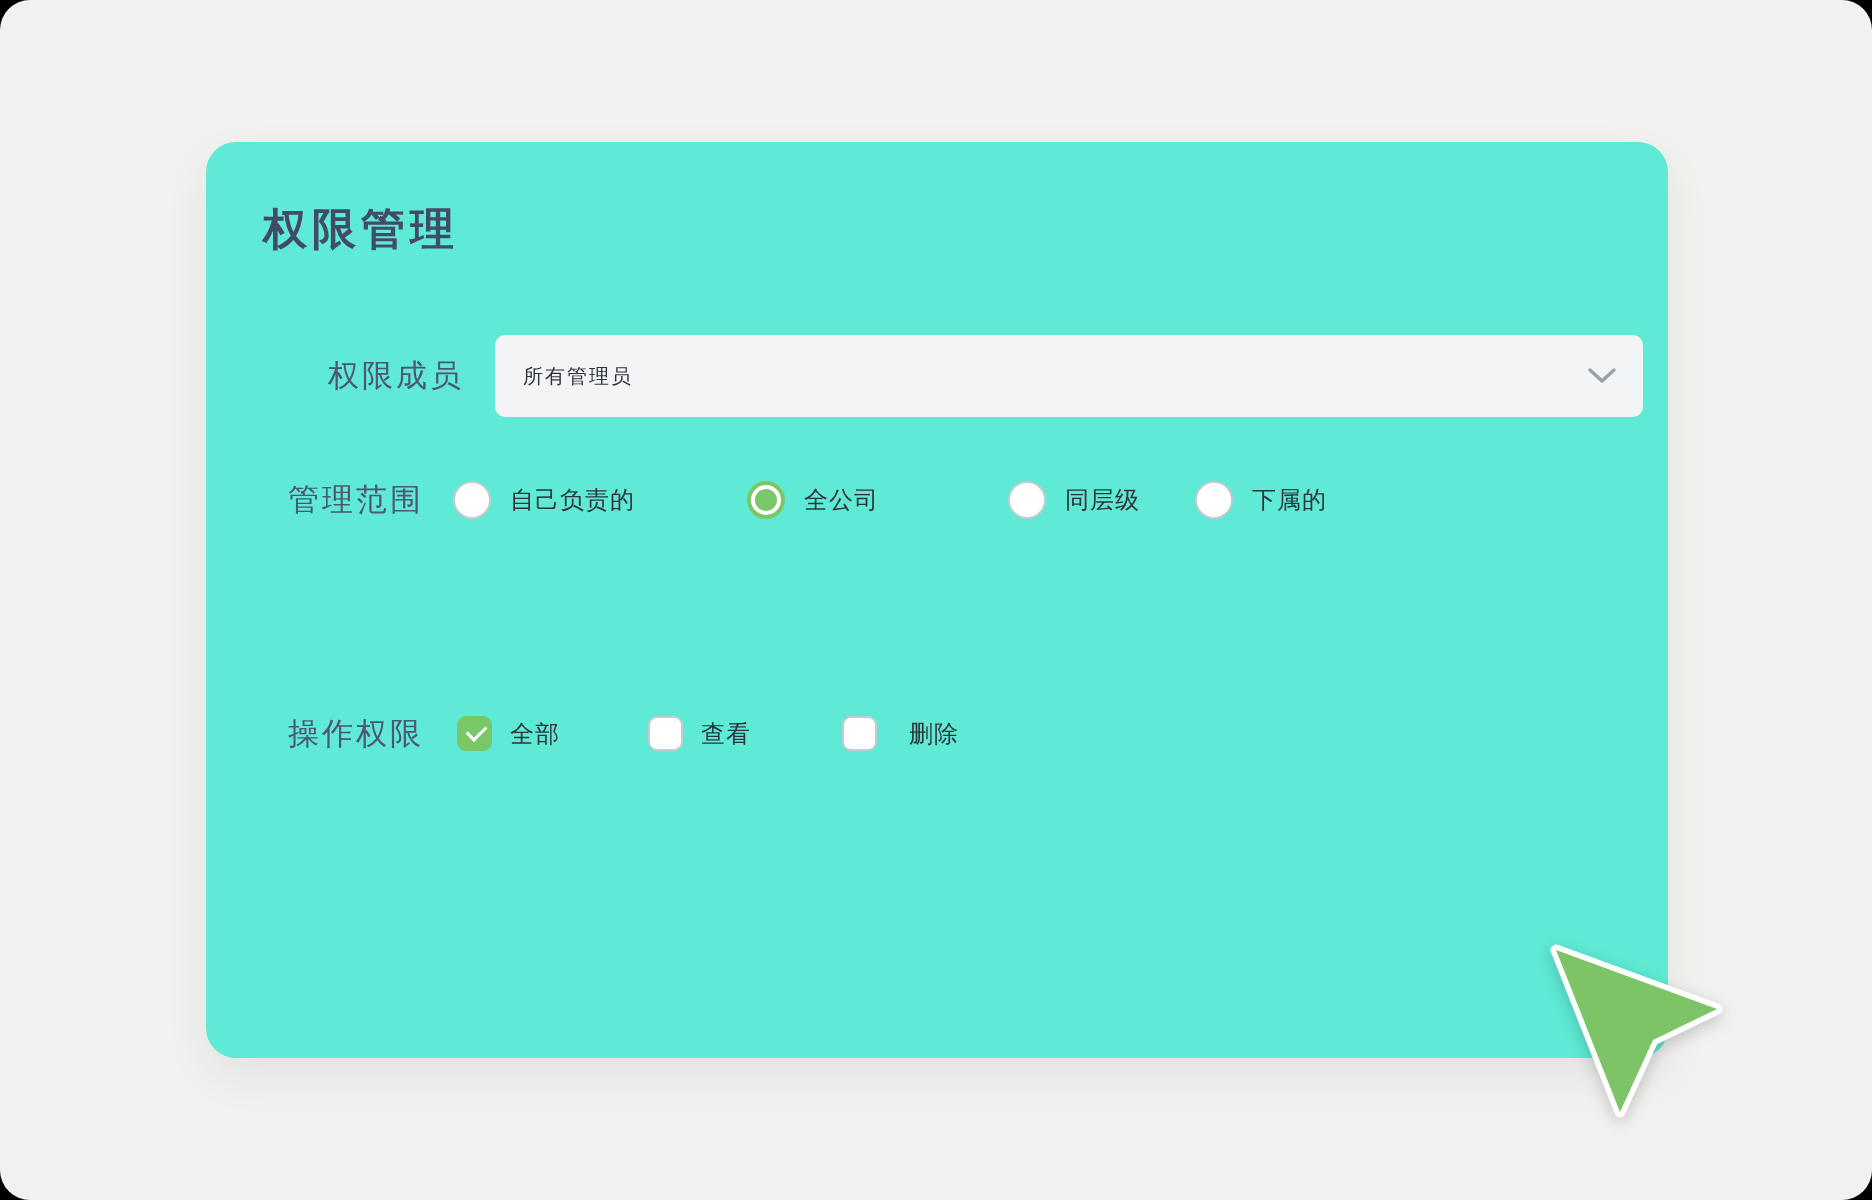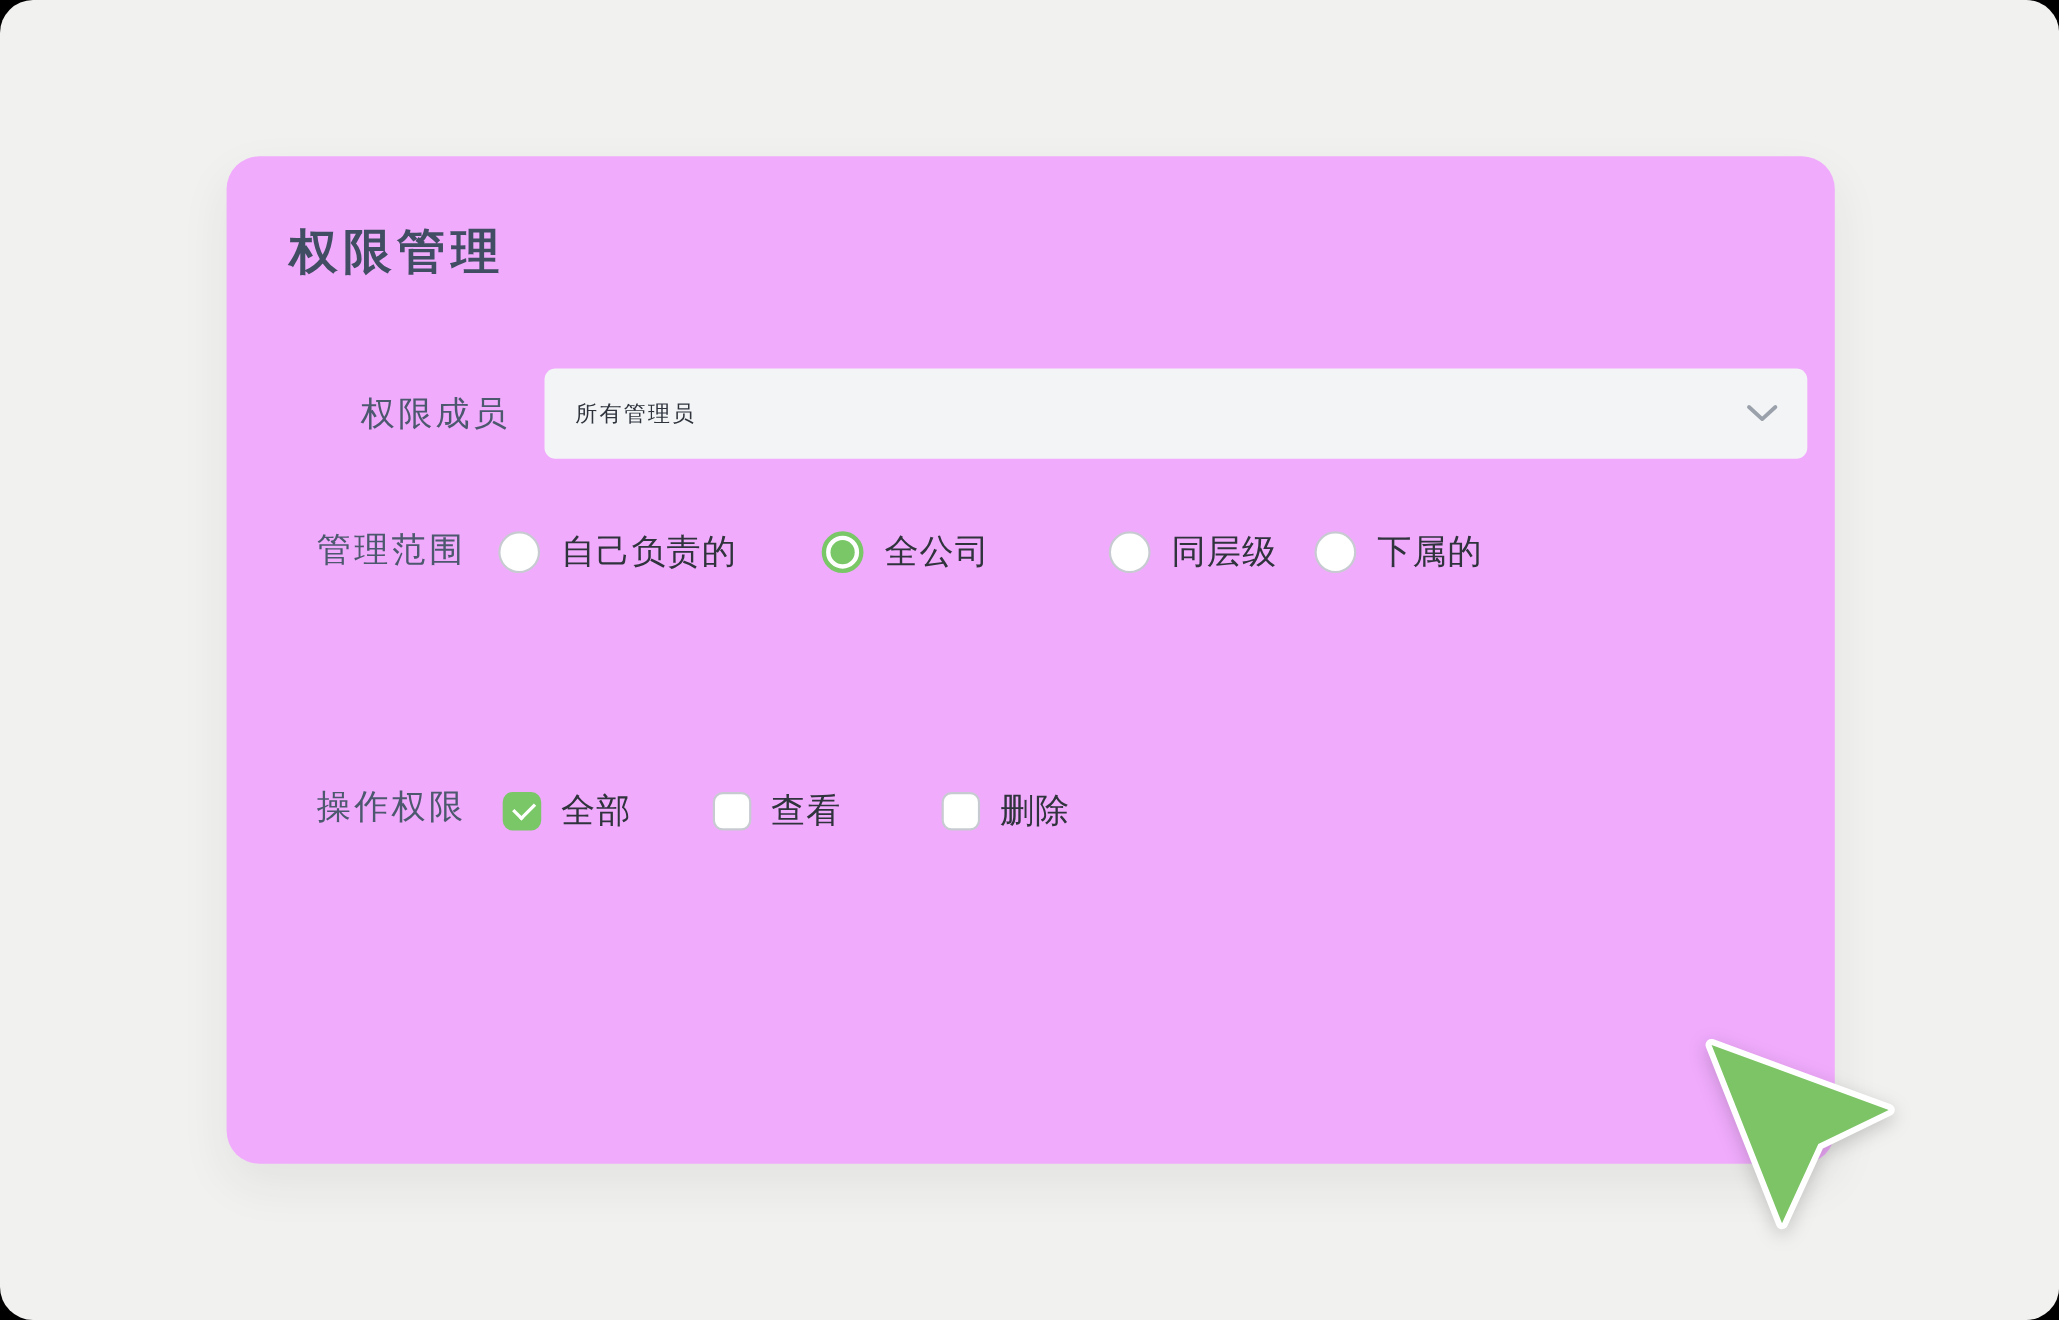--- a/index.html
+++ b/index.html
@@ -3,21 +3,21 @@
 <meta charset="utf-8">
 <style>
   * { margin:0; padding:0; box-sizing:border-box; }
   html,body { width:1872px; height:1200px; background:#000; font-family:"Liberation Sans","DejaVu Sans",sans-serif; }
   .page {
     position:relative; width:1872px; height:1200px;
     background:#F1F1EF; border-radius:30px; overflow:hidden;
   }
   .card {
     position:absolute; left:206px; top:142px; width:1462px; height:916px;
-    background:#f0abfc; border-radius:30px;
+    background:#5eead4; border-radius:30px;
     box-shadow:0 18px 45px rgba(40,45,60,0.07);
   }
   .card-title {
     position:absolute; left:57px; top:58px;
     font-size:44px; font-weight:600; letter-spacing:5px; color:#414D63;
   }
   .row { position:absolute; left:0; width:100%; }
   .row-label {
     position:absolute; left:82px; height:100%;
     display:flex; align-items:center;
@@ -37,21 +37,21 @@
     position:absolute; right:26px; top:50%; transform:translateY(-50%);
     width:30px; height:20px; display:flex; align-items:center; justify-content:center;
   }
   
   .row-scope  { top:339px; height:38px; }
   .row-scope2 { top:428px; height:38px; }
   .choice {
     position:absolute; top:0; display:flex; align-items:center; gap:19px;
     cursor:pointer; white-space:nowrap;
   }
-  .choice-label { font-size:31px; color:#2E333C; letter-spacing:1px; }
+  .choice-label { font-size:24px; color:#2E333C; letter-spacing:1px; }
   .radio {
     width:38px; height:38px; border-radius:50%;
     border:2px solid #C7CBD1; background:#fff; position:relative; flex:0 0 auto;
   }
   .radio[data-state="checked"] { border:4px solid #7AC768; }
   .radio[data-state="checked"]::after {
     content:""; position:absolute; left:50%; top:50%; transform:translate(-50%,-50%);
     width:22px; height:22px; border-radius:50%; background:#7AC768;
   }
   
@@ -124,21 +124,21 @@
       <div class="choice" style="left:251px; gap:18px;">
         <span class="checkbox" data-state="checked"></span>
         <span class="choice-label">全部</span>
       </div>
 
       <div class="choice" style="left:442px; gap:18px;">
         <span class="checkbox" data-state="unchecked"></span>
         <span class="choice-label">查看</span>
       </div>
 
-      <div class="choice" style="left:650px; gap:18px;">
+      <div class="choice" style="left:636px; gap:32px;">
         <span class="checkbox" data-state="unchecked"></span>
         <span class="choice-label">删除</span>
       </div>
     </div>
 
   </div>
 
   <div class="cursor-wrap">
     <svg width="200" height="200" viewBox="0 0 200 200">
       <polygon points="16,17 177,76 113,107 80,179" fill="#7CC465" stroke="#FFFFFF" stroke-width="11" stroke-linejoin="round" paint-order="stroke"></polygon>

